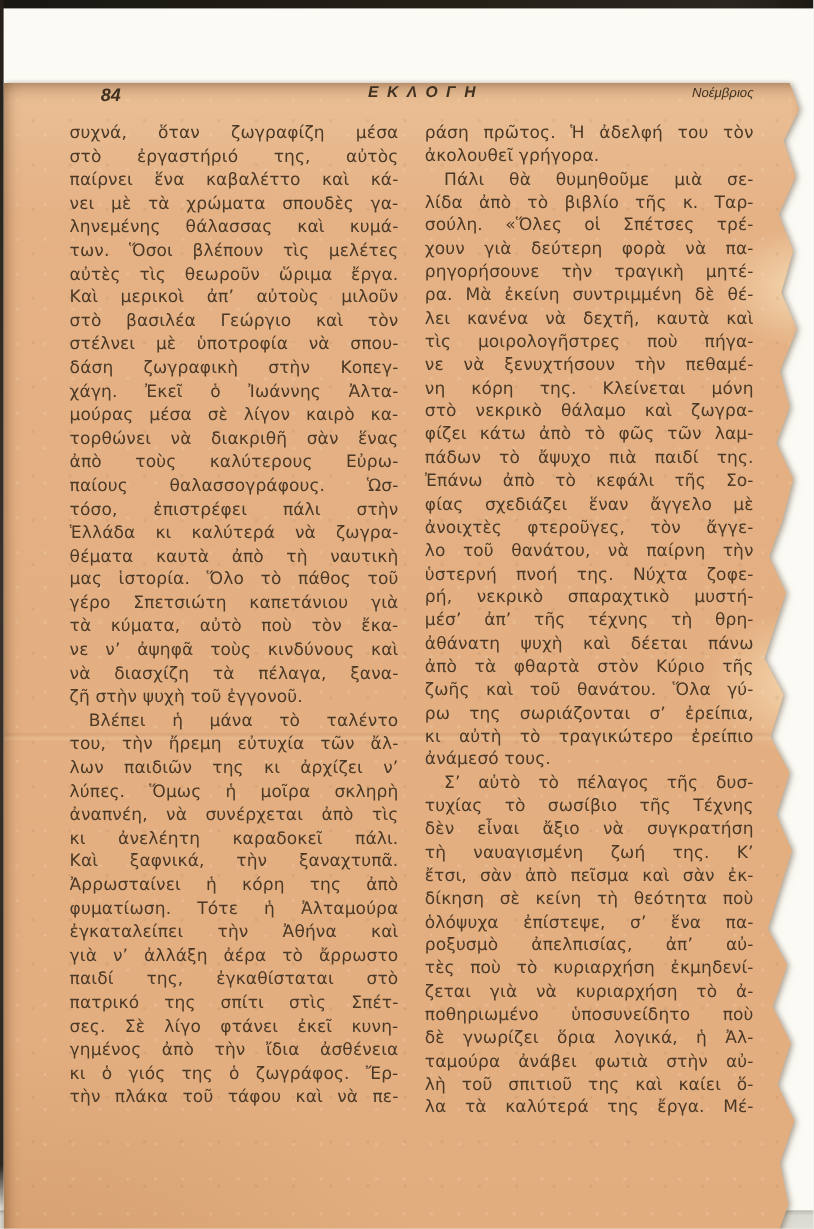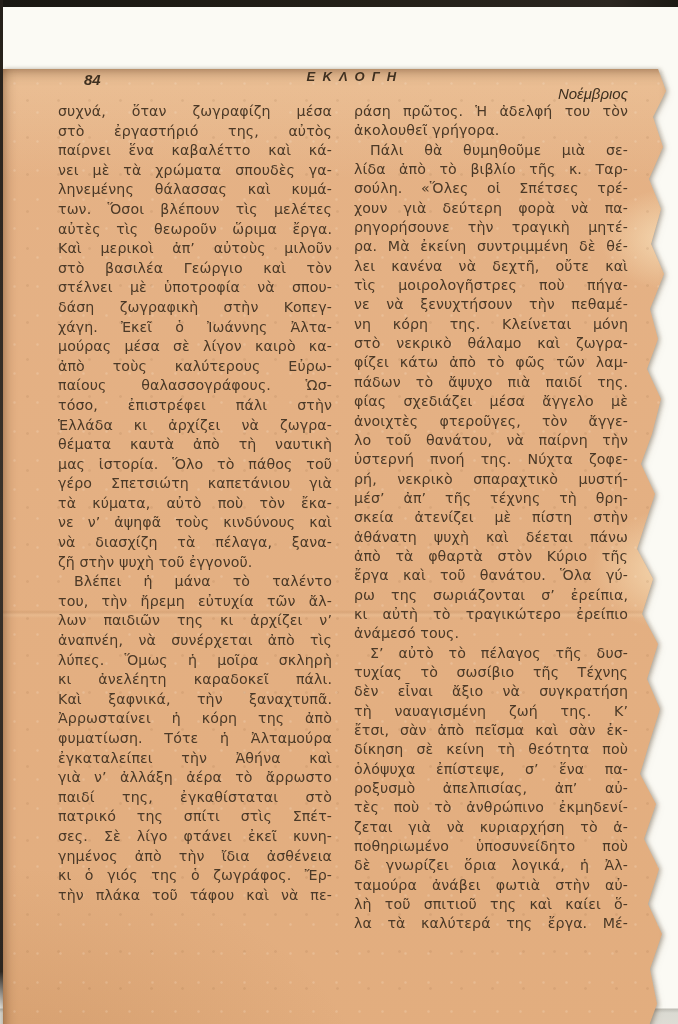--- a/index.html
+++ b/index.html
@@ -52,21 +52,21 @@
   }
   .page-header{
     position:relative;margin:62px 0 0 55px;width:570px;height:24px;
     font-family:Liberation Sans, sans-serif;font-style:italic;color:var(--heading-ink,#3f3020);
   }
   .page-num{position:absolute;left:26px;top:2px;font-size:15px;font-weight:bold;}
   .mag-title{
     position:absolute;left:calc(50% + 12px);top:0;transform:translateX(-50%);
     font-size:13px;font-weight:bold;letter-spacing:.55em;margin:0;white-space:nowrap;
   }
-  .issue{position:absolute;right:0;top:16px;font-size:15px;}
+  .issue{position:absolute;right:0;top:3px;font-size:11px;}
   .columns{
     display:flex;gap:22px;margin:9px 0 0 55px;width:570px;
     color:var(--ink,#4b3927);
   }
   .col{width:278.5px;overflow:hidden;}
   .line{
     font-size:14.2px;
     text-align:justify;text-align-last:justify;text-justify:inter-word;
     white-space:normal;letter-spacing:.1px;
   }
@@ -96,36 +96,37 @@
             <div class="line">νει μὲ τὰ χρώματα σπουδὲς γα-</div>
             <div class="line">ληνεμένης θάλασσας καὶ κυμά-</div>
             <div class="line">των. Ὅσοι βλέπουν τὶς μελέτες</div>
             <div class="line">αὐτὲς τὶς θεωροῦν ὥριμα ἔργα.</div>
             <div class="line">Καὶ μερικοὶ ἀπ’ αὐτοὺς μιλοῦν</div>
             <div class="line">στὸ βασιλέα Γεώργιο καὶ τὸν</div>
             <div class="line">στέλνει μὲ ὑποτροφία νὰ σπου-</div>
             <div class="line">δάση ζωγραφικὴ στὴν Κοπεγ-</div>
             <div class="line">χάγη. Ἐκεῖ ὁ Ἰωάννης Ἀλτα-</div>
             <div class="line">μούρας μέσα σὲ λίγον καιρὸ κα-</div>
+            <div class="line">τορθώνει νὰ διακριθῆ σὰν ἕνας</div>
             <div class="line">ἀπὸ τοὺς καλύτερους Εὐρω-</div>
             <div class="line">παίους θαλασσογράφους. Ὡσ-</div>
             <div class="line">τόσο, ἐπιστρέφει πάλι στὴν</div>
-            <div class="line">Ἑλλάδα κι ἀρχίζει νὰ ζωγρα-</div>
+            <div class="line">Ἑλλάδα κι καλύτερά νὰ ζωγρα-</div>
             <div class="line">θέματα καυτὰ ἀπὸ τὴ ναυτικὴ</div>
             <div class="line">μας ἱστορία. Ὅλο τὸ πάθος τοῦ</div>
             <div class="line">γέρο Σπετσιώτη καπετάνιου γιὰ</div>
             <div class="line">τὰ κύματα, αὐτὸ ποὺ τὸν ἔκα-</div>
             <div class="line">νε ν’ ἀψηφᾶ τοὺς κινδύνους καὶ</div>
             <div class="line">νὰ διασχίζη τὰ πέλαγα, ξανα-</div>
             <div class="line end">ζῆ στὴν ψυχὴ τοῦ ἐγγονοῦ.</div>
             <div class="line indent">Βλέπει ἡ μάνα τὸ ταλέντο</div>
             <div class="line">του, τὴν ἤρεμη εὐτυχία τῶν ἄλ-</div>
             <div class="line">λων παιδιῶν της κι ἀρχίζει ν’</div>
+            <div class="line">λύπες. Ὅμως ἡ μοῖρα σκληρὴ</div>
             <div class="line">ἀναπνέη, νὰ συνέρχεται ἀπὸ τὶς</div>
-            <div class="line">λύπες. Ὅμως ἡ μοῖρα σκληρὴ</div>
             <div class="line">κι ἀνελέητη καραδοκεῖ πάλι.</div>
             <div class="line">Καὶ ξαφνικά, τὴν ξαναχτυπᾶ.</div>
             <div class="line">Ἀρρωσταίνει ἡ κόρη της ἀπὸ</div>
             <div class="line">φυματίωση. Τότε ἡ Ἀλταμούρα</div>
             <div class="line">ἐγκαταλείπει τὴν Ἀθήνα καὶ</div>
             <div class="line">γιὰ ν’ ἀλλάξη ἀέρα τὸ ἄρρωστο</div>
             <div class="line">παιδί της, ἐγκαθίσταται στὸ</div>
             <div class="line">πατρικό της σπίτι στὶς Σπέτ-</div>
             <div class="line">σες. Σὲ λίγο φτάνει ἐκεῖ κυνη-</div>
             <div class="line">γημένος ἀπὸ τὴν ἴδια ἀσθένεια</div>
@@ -134,49 +135,49 @@
           </div>
         <div class="col col-right">
             <div class="line">ράση πρῶτος. Ἡ ἀδελφή του τὸν</div>
             <div class="line end">ἀκολουθεῖ γρήγορα.</div>
             <div class="line indent">Πάλι θὰ θυμηθοῦμε μιὰ σε-</div>
             <div class="line">λίδα ἀπὸ τὸ βιβλίο τῆς κ. Ταρ-</div>
             <div class="line">σούλη. «Ὅλες οἱ Σπέτσες τρέ-</div>
             <div class="line">χουν γιὰ δεύτερη φορὰ νὰ πα-</div>
             <div class="line">ρηγορήσουνε τὴν τραγικὴ μητέ-</div>
             <div class="line">ρα. Μὰ ἐκείνη συντριμμένη δὲ θέ-</div>
-            <div class="line">λει κανένα νὰ δεχτῆ, οὔτε καὶ</div>
+            <div class="line">λει κανένα νὰ δεχτῆ, καυτὰ καὶ</div>
             <div class="line">τὶς μοιρολογῆστρες ποὺ πήγα-</div>
             <div class="line">νε νὰ ξενυχτήσουν τὴν πεθαμέ-</div>
             <div class="line">νη κόρη της. Κλείνεται μόνη</div>
             <div class="line">στὸ νεκρικὸ θάλαμο καὶ ζωγρα-</div>
             <div class="line">φίζει κάτω ἀπὸ τὸ φῶς τῶν λαμ-</div>
             <div class="line">πάδων τὸ ἄψυχο πιὰ παιδί της.</div>
-            <div class="line">φίας σχεδιάζει μέσα ἄγγελο μὲ</div>
+            <div class="line">Ἐπάνω ἀπὸ τὸ κεφάλι τῆς Σο-</div>
+            <div class="line">φίας σχεδιάζει ἕναν ἄγγελο μὲ</div>
             <div class="line">ἀνοιχτὲς φτεροῦγες, τὸν ἄγγε-</div>
             <div class="line">λο τοῦ θανάτου, νὰ παίρνη τὴν</div>
             <div class="line">ὑστερνή πνοή της. Νύχτα ζοφε-</div>
             <div class="line">ρή, νεκρικὸ σπαραχτικὸ μυστή-</div>
             <div class="line">μέσ’ ἀπ’ τῆς τέχνης τὴ θρη-</div>
-            <div class="line">σκεία ἀτενίζει μὲ πίστη στὴν</div>
             <div class="line">ἀθάνατη ψυχὴ καὶ δέεται πάνω</div>
             <div class="line">ἀπὸ τὰ φθαρτὰ στὸν Κύριο τῆς</div>
-            <div class="line">ἔργα καὶ τοῦ θανάτου. Ὅλα γύ-</div>
+            <div class="line">ζωῆς καὶ τοῦ θανάτου. Ὅλα γύ-</div>
             <div class="line">ρω της σωριάζονται σ’ ἐρείπια,</div>
             <div class="line">κι αὐτὴ τὸ τραγικώτερο ἐρείπιο</div>
             <div class="line end">ἀνάμεσό τους.</div>
             <div class="line indent">Σ’ αὐτὸ τὸ πέλαγος τῆς δυσ-</div>
             <div class="line">τυχίας τὸ σωσίβιο τῆς Τέχνης</div>
             <div class="line">δὲν εἶναι ἄξιο νὰ συγκρατήση</div>
             <div class="line">τὴ ναυαγισμένη ζωή της. Κ’</div>
             <div class="line">ἔτσι, σὰν ἀπὸ πεῖσμα καὶ σὰν ἐκ-</div>
             <div class="line">δίκηση σὲ κείνη τὴ θεότητα ποὺ</div>
             <div class="line">ὁλόψυχα ἐπίστεψε, σ’ ἕνα πα-</div>
             <div class="line">ροξυσμὸ ἀπελπισίας, ἀπ’ αὐ-</div>
-            <div class="line">τὲς ποὺ τὸ ἀνθρώπινο ἐκμηδενί-</div>
+            <div class="line">τὲς ποὺ τὸ κυριαρχήση ἐκμηδενί-</div>
             <div class="line">ζεται γιὰ νὰ κυριαρχήση τὸ ἀ-</div>
             <div class="line">ποθηριωμένο ὑποσυνείδητο ποὺ</div>
             <div class="line">δὲ γνωρίζει ὅρια λογικά, ἡ Ἀλ-</div>
             <div class="line">ταμούρα ἀνάβει φωτιὰ στὴν αὐ-</div>
             <div class="line">λὴ τοῦ σπιτιοῦ της καὶ καίει ὅ-</div>
             <div class="line">λα τὰ καλύτερά της ἔργα. Μέ-</div>
           </div>
       </main>
 
     </div>

